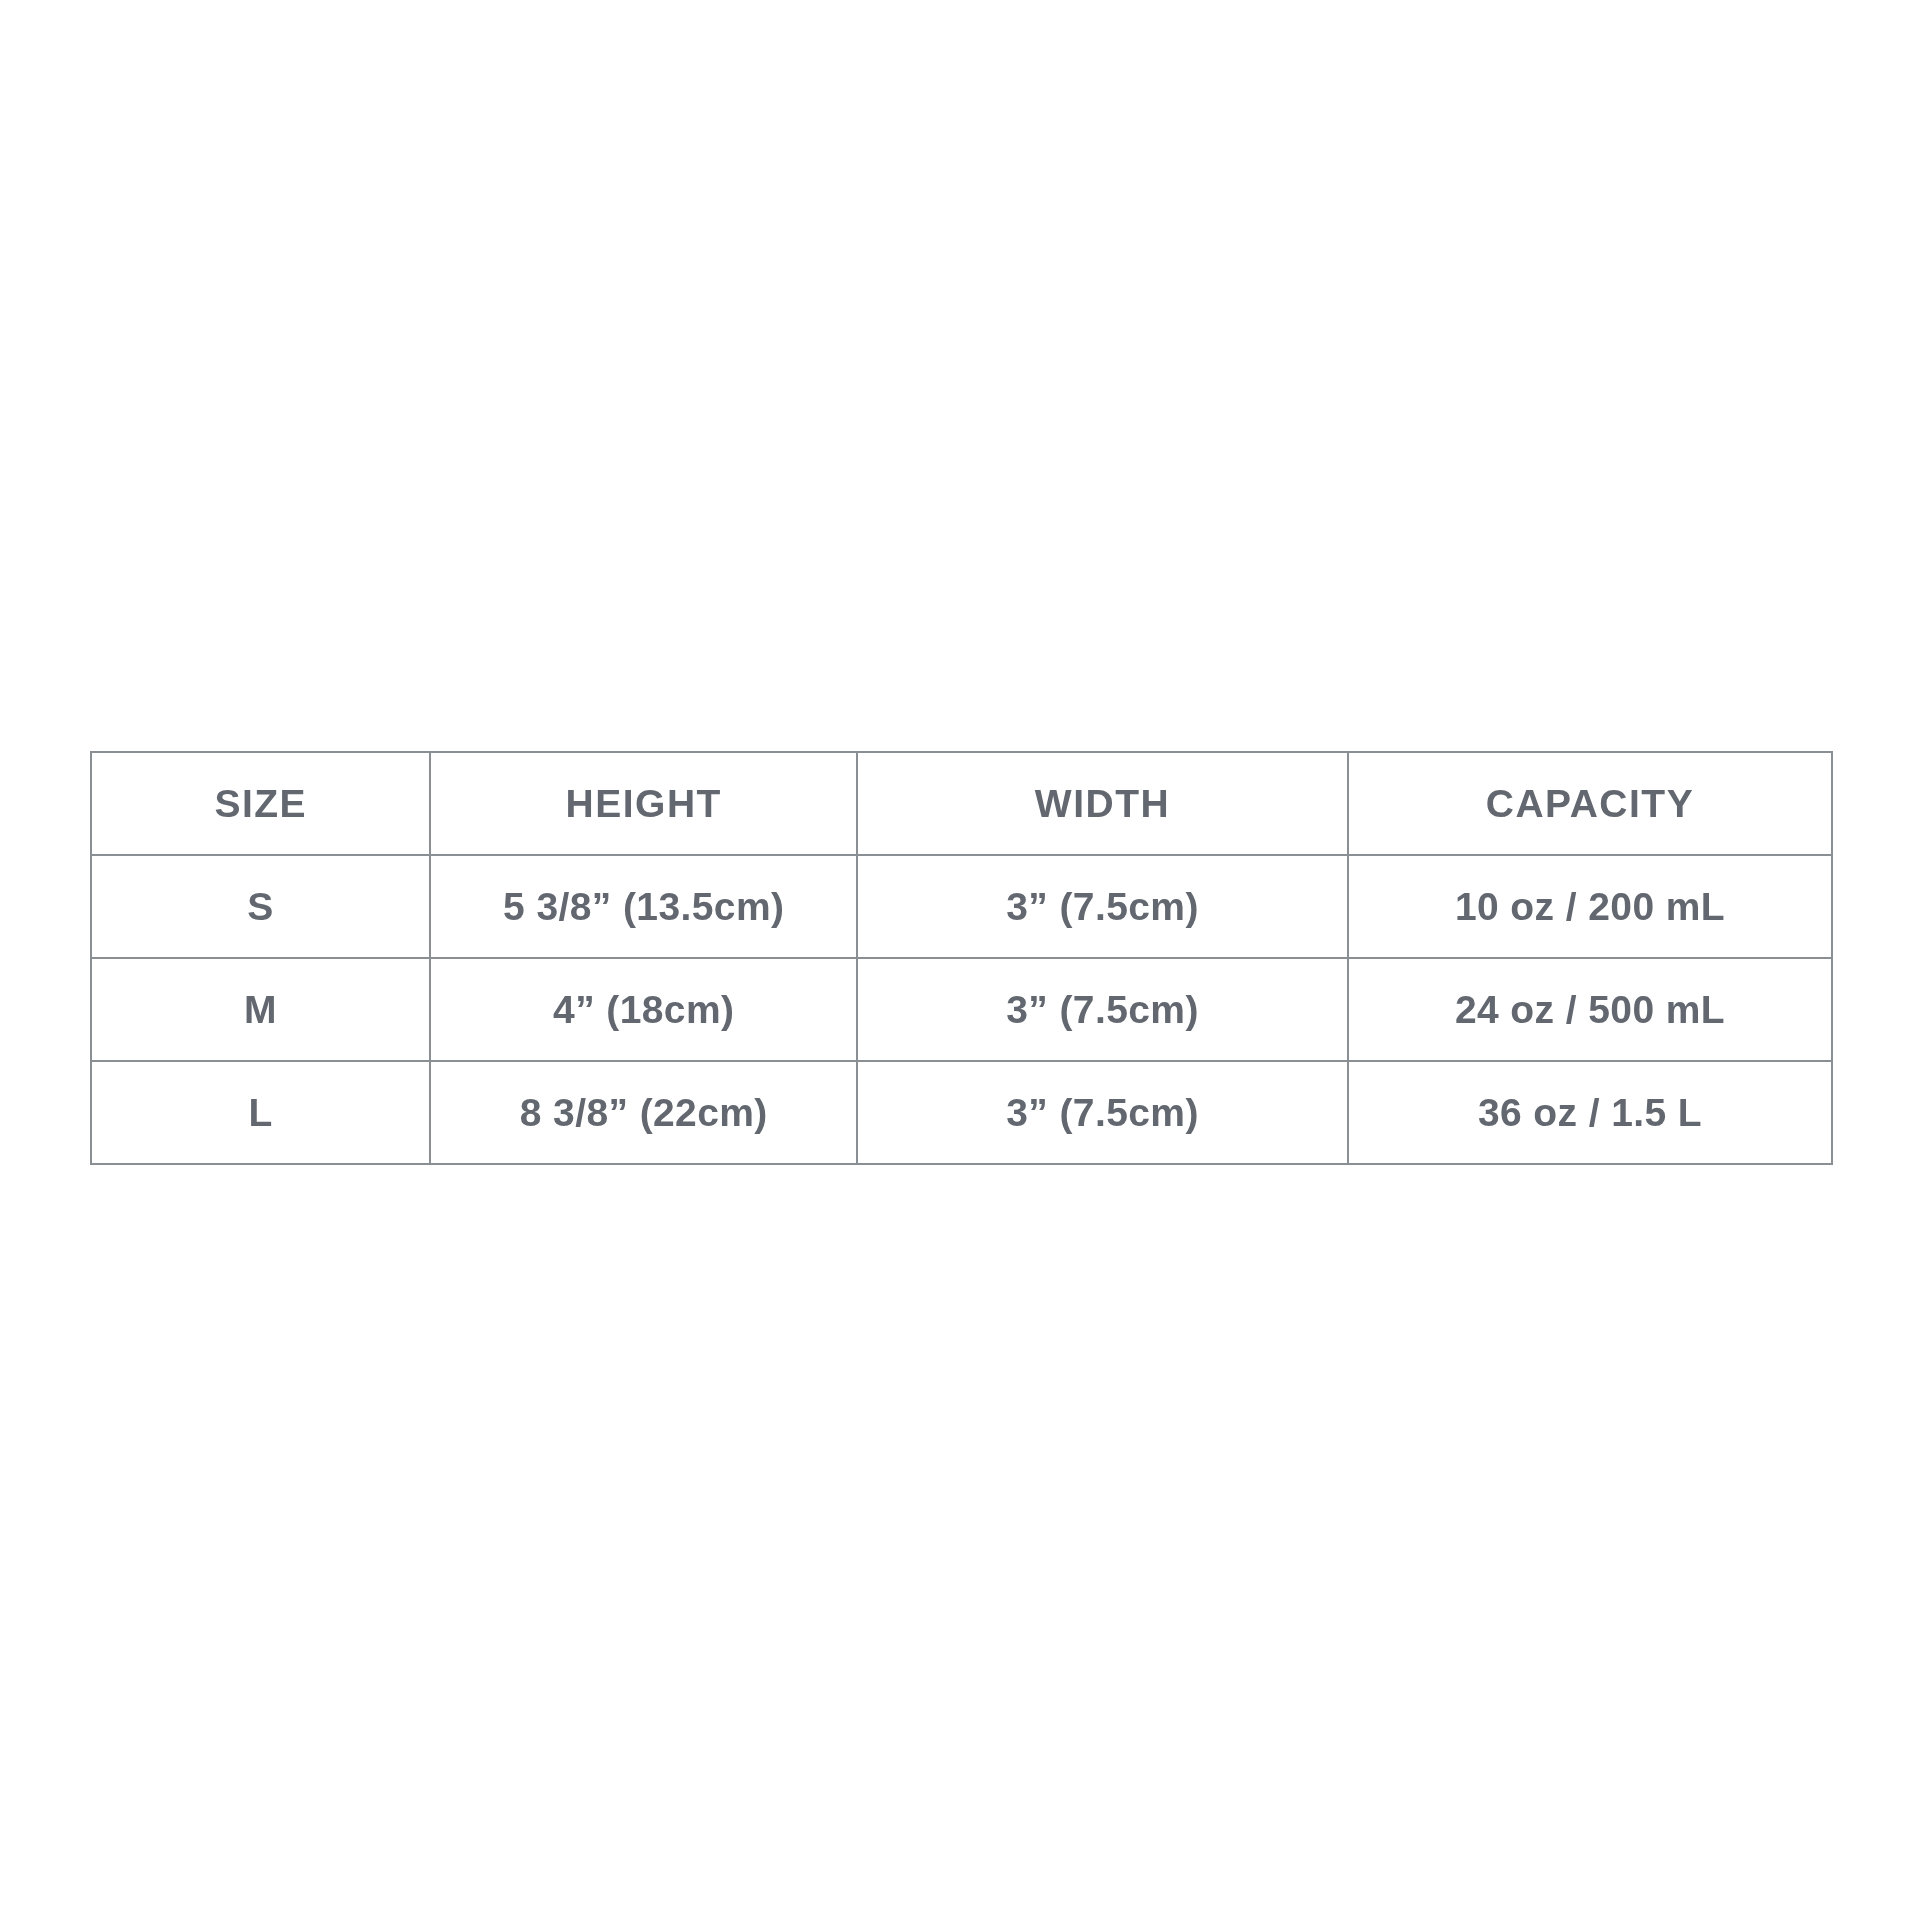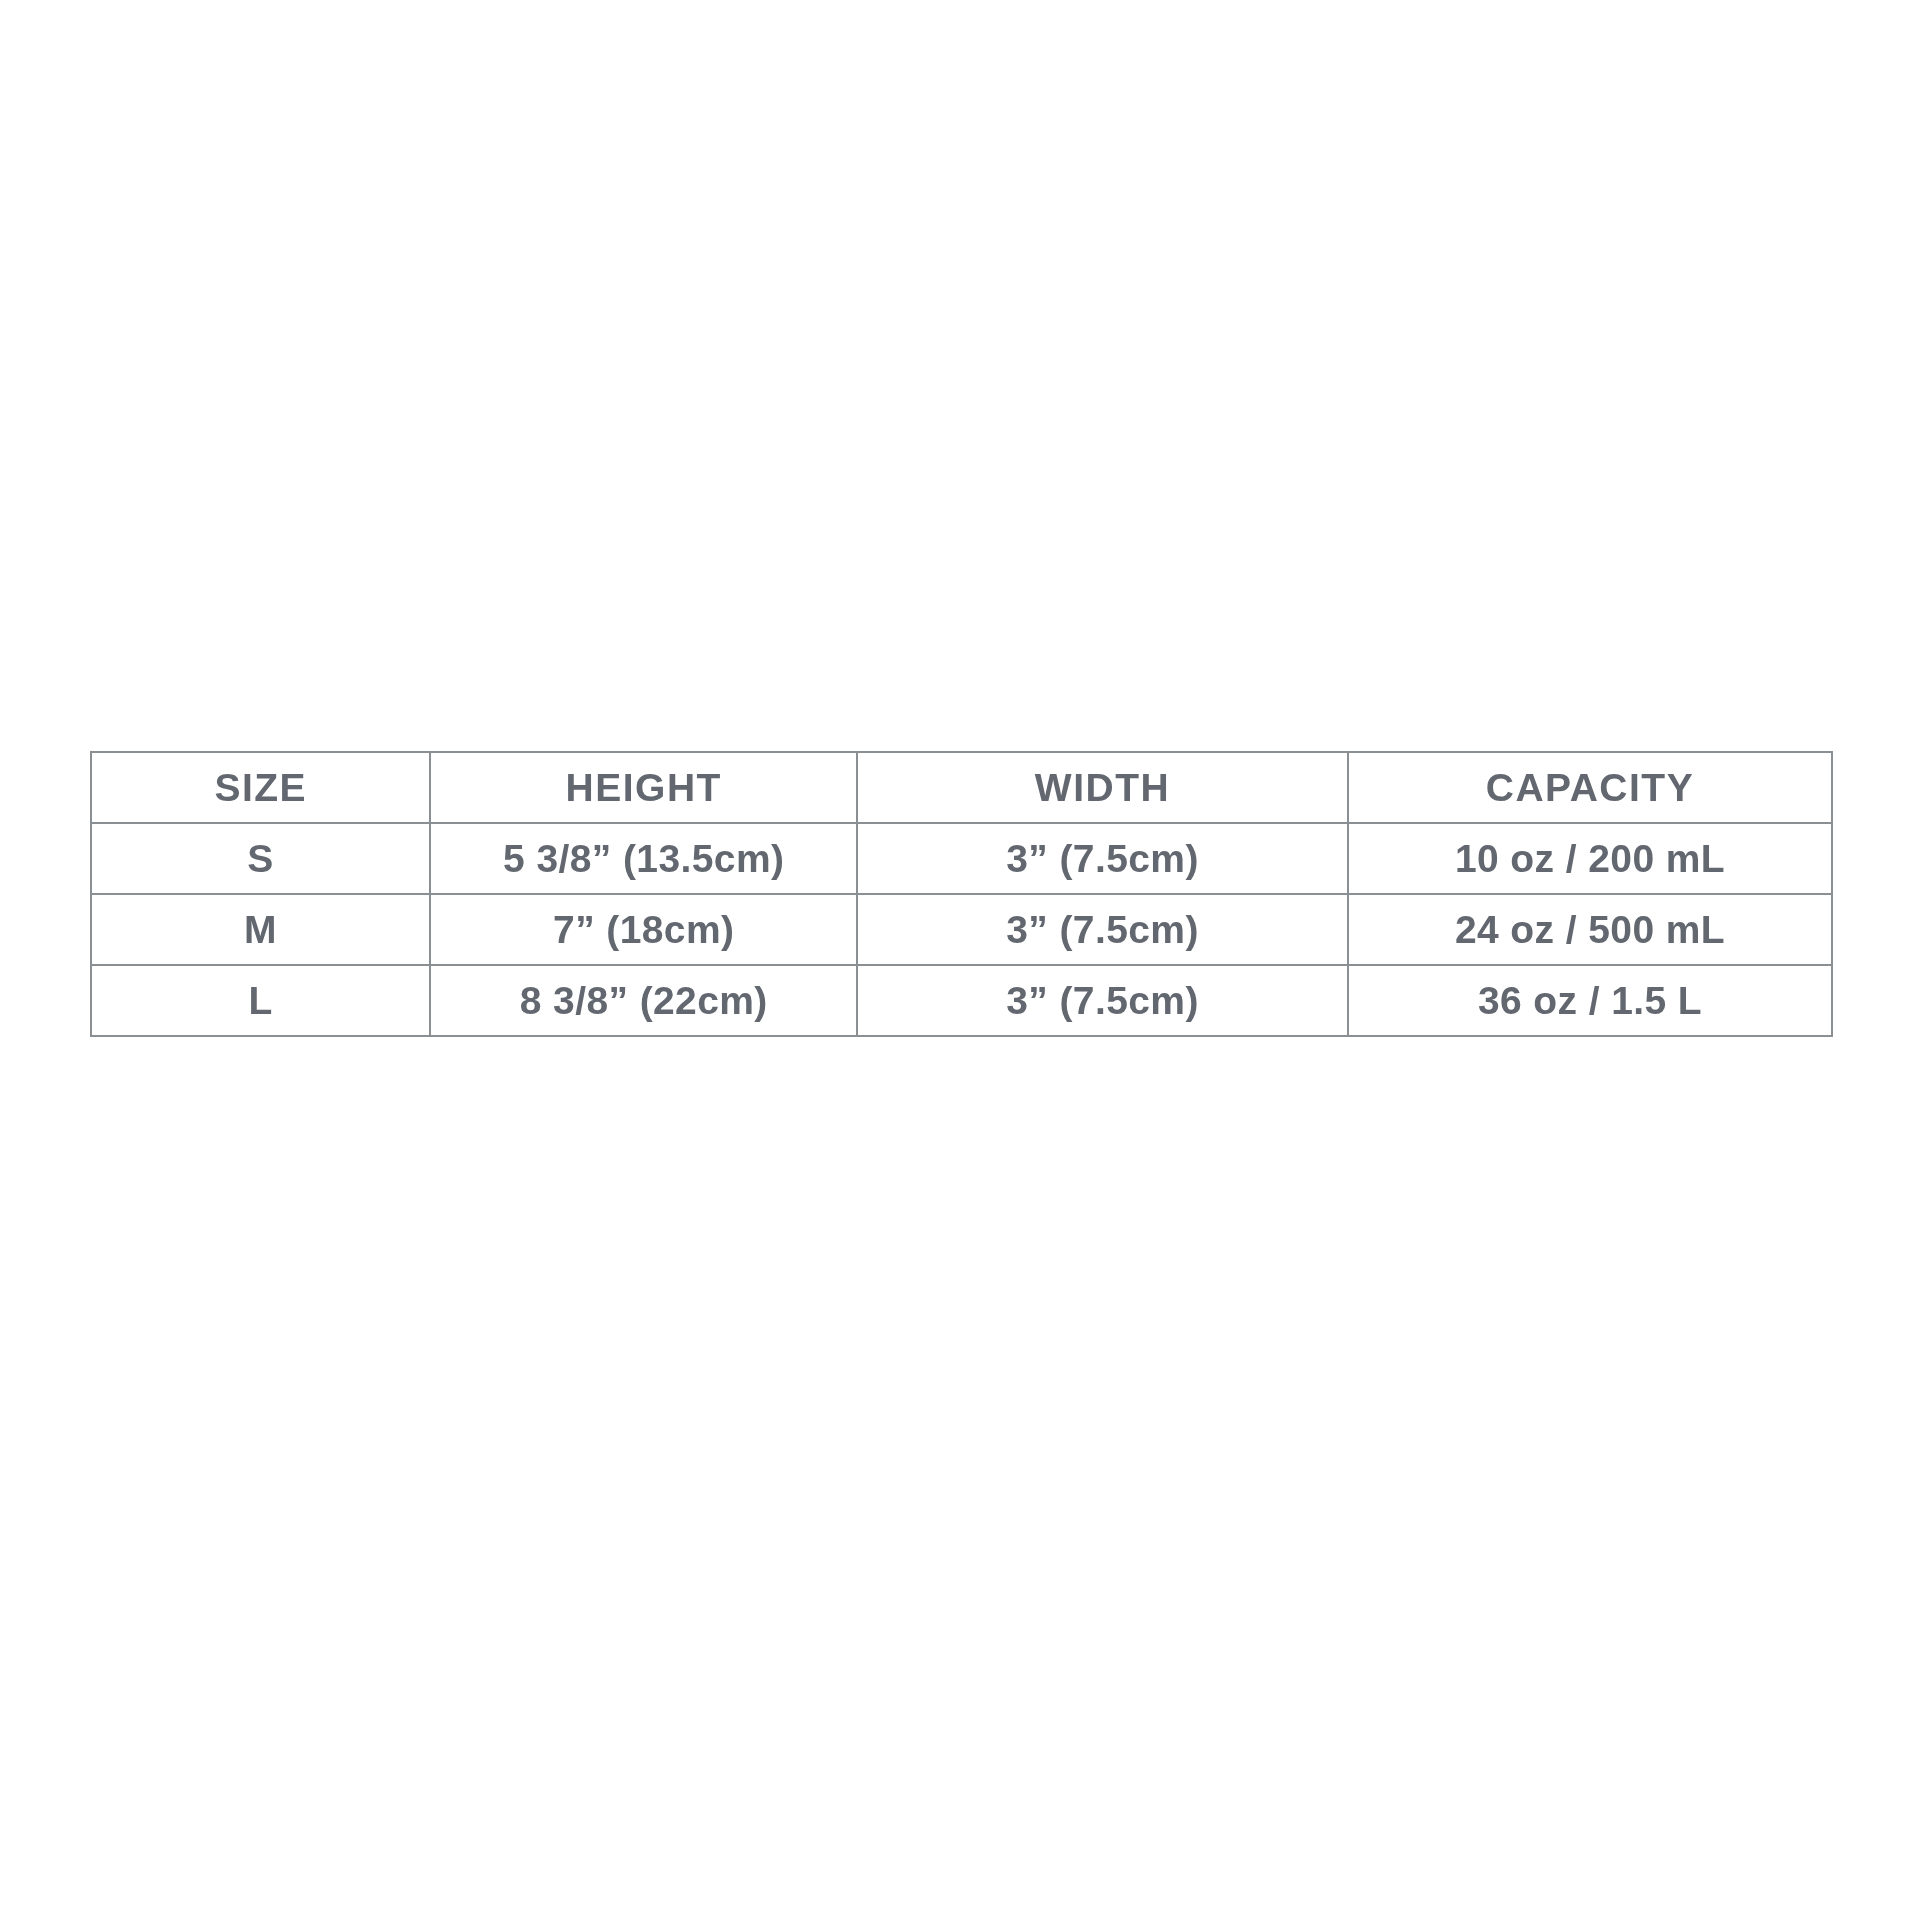--- a/index.html
+++ b/index.html
@@ -34,21 +34,21 @@
   table.chart col.c-width { width: 24.5%; }
   table.chart col.c-height { width: 28.2%; }
   table.chart col.c-capacity { width: 27.8%; }
 
   table.chart th,
   table.chart td {
     border: 2.3px solid #8a8f94;
     text-align: center;
     color: #636870;
     font-weight: bold;
-    padding: 0;
+    padding: 16px;
     height: 69px;
     vertical-align: middle;
     letter-spacing: 0.4px;
   }
   table.chart th {
     font-size: 39px;
     line-height: 69px;
     letter-spacing: 1.5px;
   }
   table.chart td {
@@ -86,21 +86,21 @@
       </thead>
       <tbody>
         <tr>
           <td class="col-size">S</td>
           <td>5 3/8” (13.5cm)</td>
           <td>3” (7.5cm)</td>
           <td>10 oz / 200 mL</td>
         </tr>
         <tr>
           <td class="col-size">M</td>
-          <td>7” (18cm)</td>
+          <td>4” (18cm)</td>
           <td>3” (7.5cm)</td>
           <td>24 oz / 500 mL</td>
         </tr>
         <tr>
           <td class="col-size">L</td>
           <td>8 3/8” (22cm)</td>
           <td>3” (7.5cm)</td>
           <td>36 oz / 1.5 L</td>
         </tr>
       </tbody>

